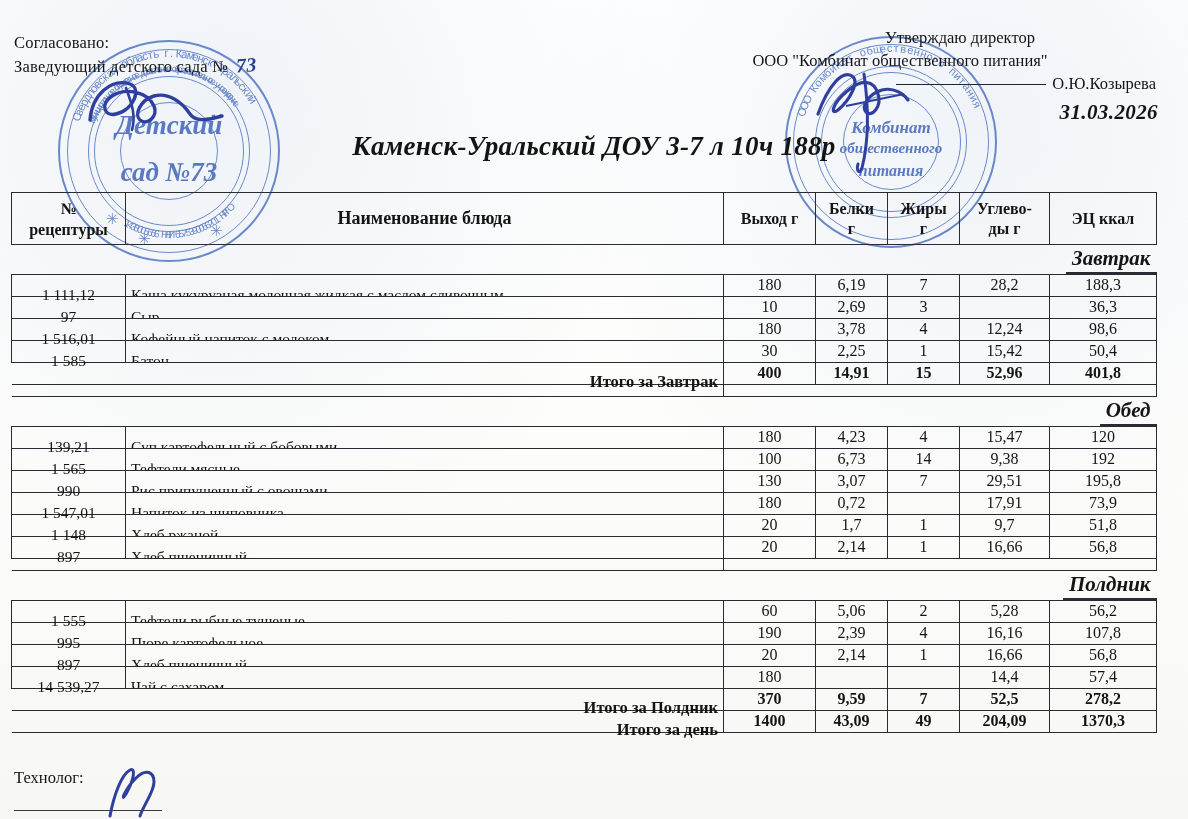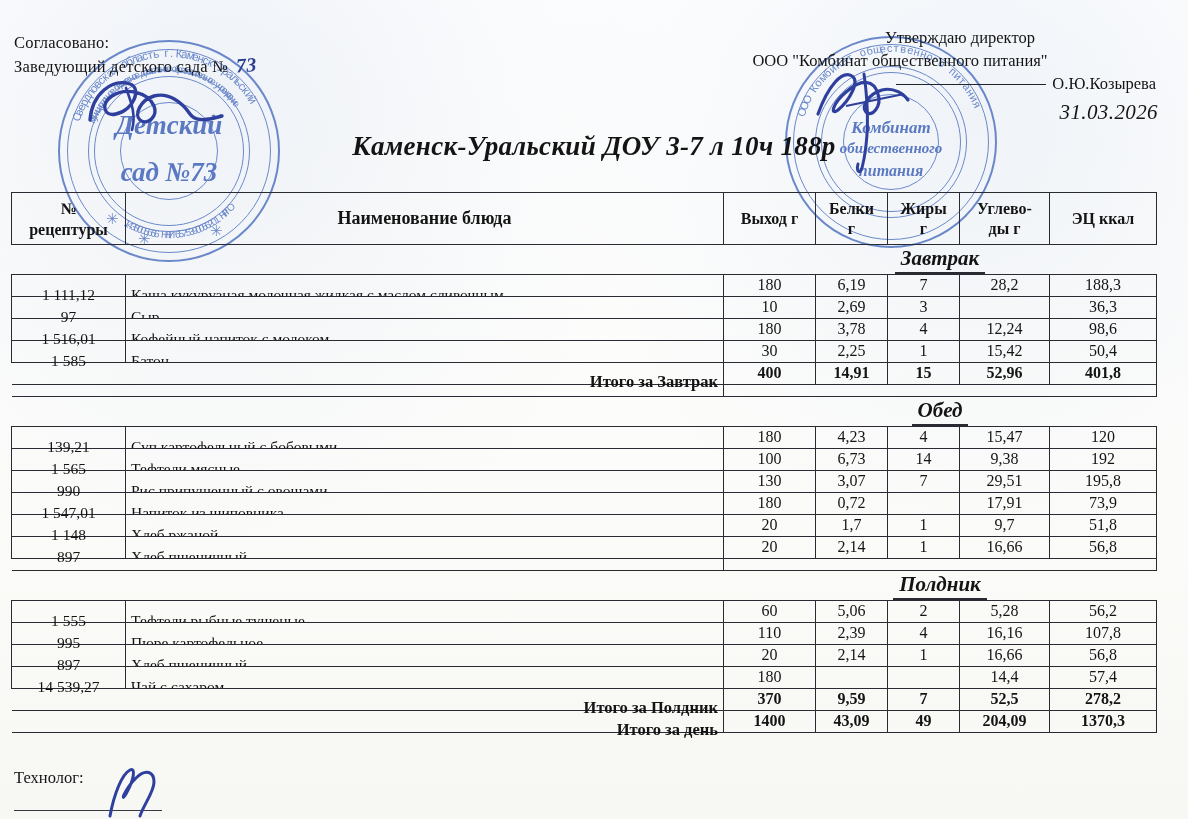--- a/index.html
+++ b/index.html
@@ -29,21 +29,21 @@
     font-family:"Liberation Serif", serif; font-style:italic; font-weight:bold;
     color:#2b3f8f; font-size:20px; padding-left:8px;
     transform:rotate(-4deg); display:inline-block;
   }
 
   .hdr-right{ position:absolute; right:18px; top:26px; text-align:center; font-size:16.5px; line-height:23px; z-index:6; width:540px;}
   .hdr-right .l1{ text-align:center; padding-left:120px;}
   .hdr-right .l2{ text-align:center;}
   .hdr-right .l3{ text-align:right; padding-right:14px; position:relative;}
   .sigline{ display:inline-block; width:150px; border-bottom:1.4px solid #23232b; vertical-align:4px; margin-right:6px;}
-  .hdr-date{ text-align:right; font-style:italic; font-weight:normal; font-size:21px; padding-right:12px; margin-top:6px; letter-spacing:.4px;}
+  .hdr-date{ text-align:right; font-style:italic; font-weight:bold; font-size:21px; padding-right:12px; margin-top:6px; letter-spacing:.4px;}
 
   .doc-title{
     position:absolute; left:0; right:0; top:131px; text-align:center;
     font-style:italic; font-weight:bold; font-size:27px; letter-spacing:.3px; z-index:6;
   }
 
   
   .tbl-wrap{ position:absolute; left:11px; top:192px; width:1145px; z-index:5;}
   table{ border-collapse:collapse; width:100%; table-layout:fixed; }
   col.c-rec{ width:114px; }
@@ -68,21 +68,21 @@
   th.th-rec{ line-height:21px; }
   th.th-name{ font-size:18px; }
   th.th-small{ line-height:20px; font-size:16px; }
 
   
   tr.meal-row td{ border-left:none; border-right:none; border-top:none; border-bottom:none; height:30px; background:transparent;}
   .meal-title{
     display:inline-block; font-style:italic; font-weight:bold; font-size:21px;
     border-bottom:2.6px solid #2a2a33; padding:0 6px 1px 6px;
   }
-  .meal-cell{ text-align:center; }
+  .meal-cell{ text-align:right; }
   .meal-blank{ border:none !important; }
 
   td.c-recipe{ font-size:15.5px; text-align:center; }
   td.c-dish{ text-align:left; padding-left:5px; font-size:15.5px; white-space:nowrap; overflow:hidden;}
   td.num{ text-align:center; font-size:16px;}
 
   
   .shift-down{ position:relative; top:9px; display:block; }
   .shift-up{ position:relative; top:-1px; display:block; }
 
@@ -672,21 +672,21 @@
           </td>
         </tr>
         <tr>
           <td class="c-recipe">
             <span class="shift-down">995</span>
           </td>
           <td class="c-dish">
             <span class="shift-down">Пюре картофельное</span>
           </td>
           <td class="num">
-            <span class="shift-up">110</span>
+            <span class="shift-up">190</span>
           </td>
           <td class="num">
             <span class="shift-up">2,39</span>
           </td>
           <td class="num">
             <span class="shift-up">4</span>
           </td>
           <td class="num">
             <span class="shift-up">16,16</span>
           </td>

